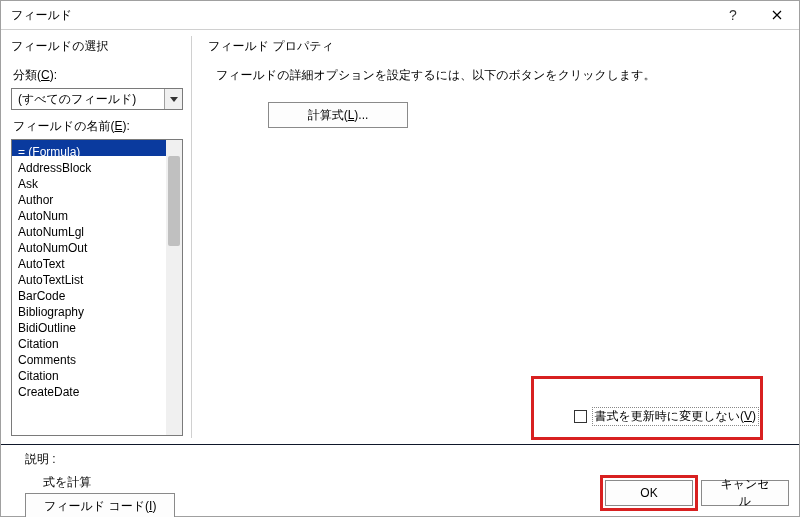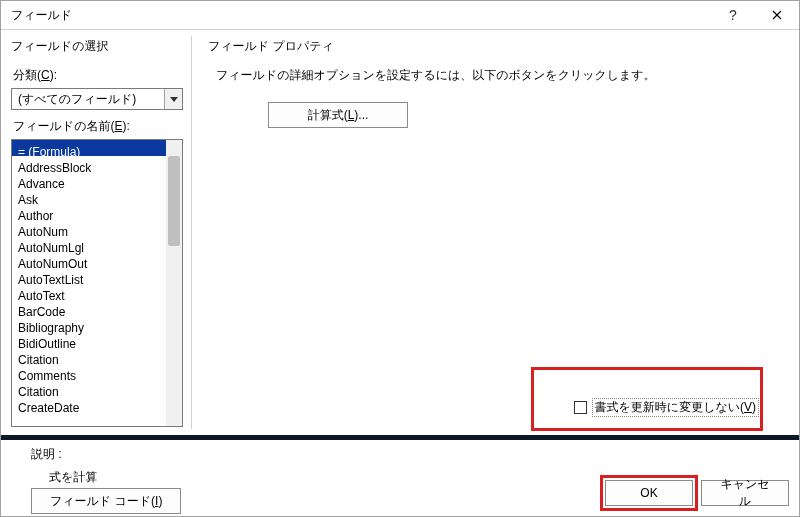--- a/index.html
+++ b/index.html
@@ -177,26 +177,26 @@
   .highlight-box-1 {
     position: absolute;
     border: 3px solid #d82020;
     right: 36px;
     bottom: 4px;
     width: 232px;
     height: 64px;
     pointer-events: none;
   }
   .bottom-area {
-    border-top: 5px solid #0f172a;
-    padding: 4px 10px 10px 28px;
+    border-top: 1px solid #0f172a;
+    padding: 4px 10px 10px 22px;
     display: flex;
     flex-direction: column;
     position: relative;
-    height: 81px;
+    height: 72px;
   }
   .bottom-left {
     align-self: flex-start;
     margin-top: 2px;
     margin-left: 2px;
   }
   .desc-label { margin-bottom: 6px; }
   .desc-value { margin-left: 18px; }
   .fieldcode-btn {
     margin-top: 2px;
@@ -254,28 +254,27 @@
       </div>
 
       <div class="label-under">
         <span>フィールドの名前(</span><u>E</u><span>):</span>
       </div>
 
       <div class="listbox-wrap">
         <div class="listbox" id="listbox">
             <div class="listbox-item selected">= (Formula)</div>
             <div class="listbox-item">AddressBlock</div>
-            <div class="listbox-item">Advance</div>
             <div class="listbox-item">Ask</div>
             <div class="listbox-item">Author</div>
             <div class="listbox-item">AutoNum</div>
             <div class="listbox-item">AutoNumLgl</div>
             <div class="listbox-item">AutoNumOut</div>
+            <div class="listbox-item">AutoText</div>
             <div class="listbox-item">AutoTextList</div>
-            <div class="listbox-item">AutoText</div>
             <div class="listbox-item">BarCode</div>
             <div class="listbox-item">Bibliography</div>
             <div class="listbox-item">BidiOutline</div>
             <div class="listbox-item">Citation</div>
             <div class="listbox-item">Comments</div>
             <div class="listbox-item">Citation</div>
             <div class="listbox-item">CreateDate</div>
           </div>
         <div class="listbox-scrollbar">
           <div class="scrollbar-thumb"></div>

